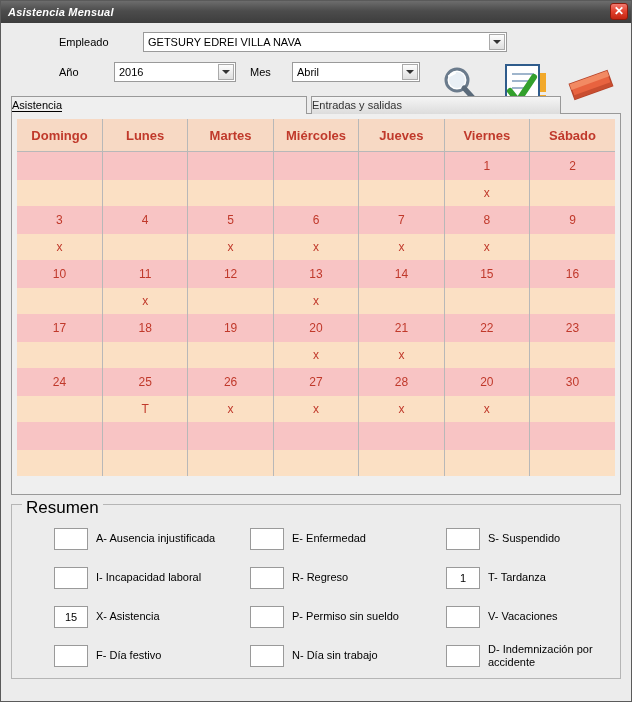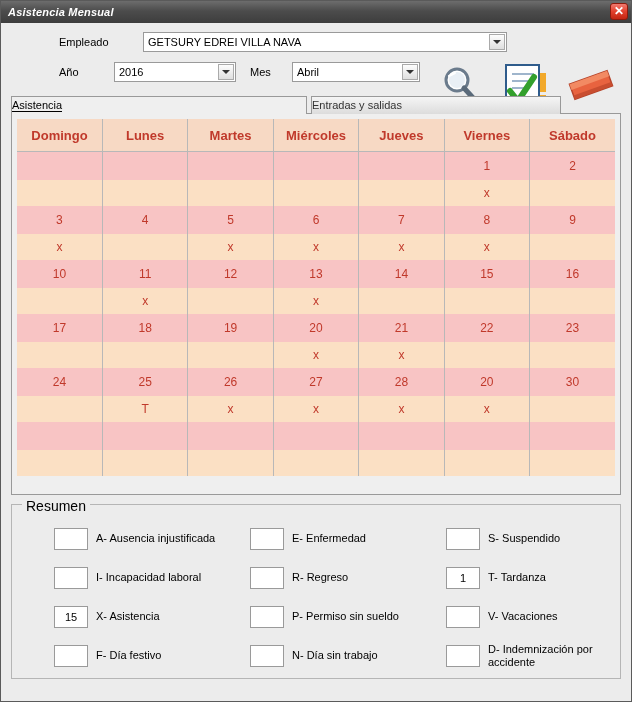--- a/index.html
+++ b/index.html
@@ -213,21 +213,21 @@
     height: 175px;
     box-sizing: border-box;
     padding: 14px 10px 6px 10px;
   }
   .resumen-legend {
     position: absolute;
     top: -7px;
     left: 10px;
     background: #ececec;
     padding: 0 4px;
-    font-size: 14px;
+    font-size: 17px;
     color: #000;
   }
   .res-grid {
     display: grid;
     grid-template-columns: 1fr 1fr 1fr;
     grid-auto-rows: 39px;
     align-items: center;
   }
   .res-item { display: flex; align-items: center; padding-left: 32px; }
   .res-box {

